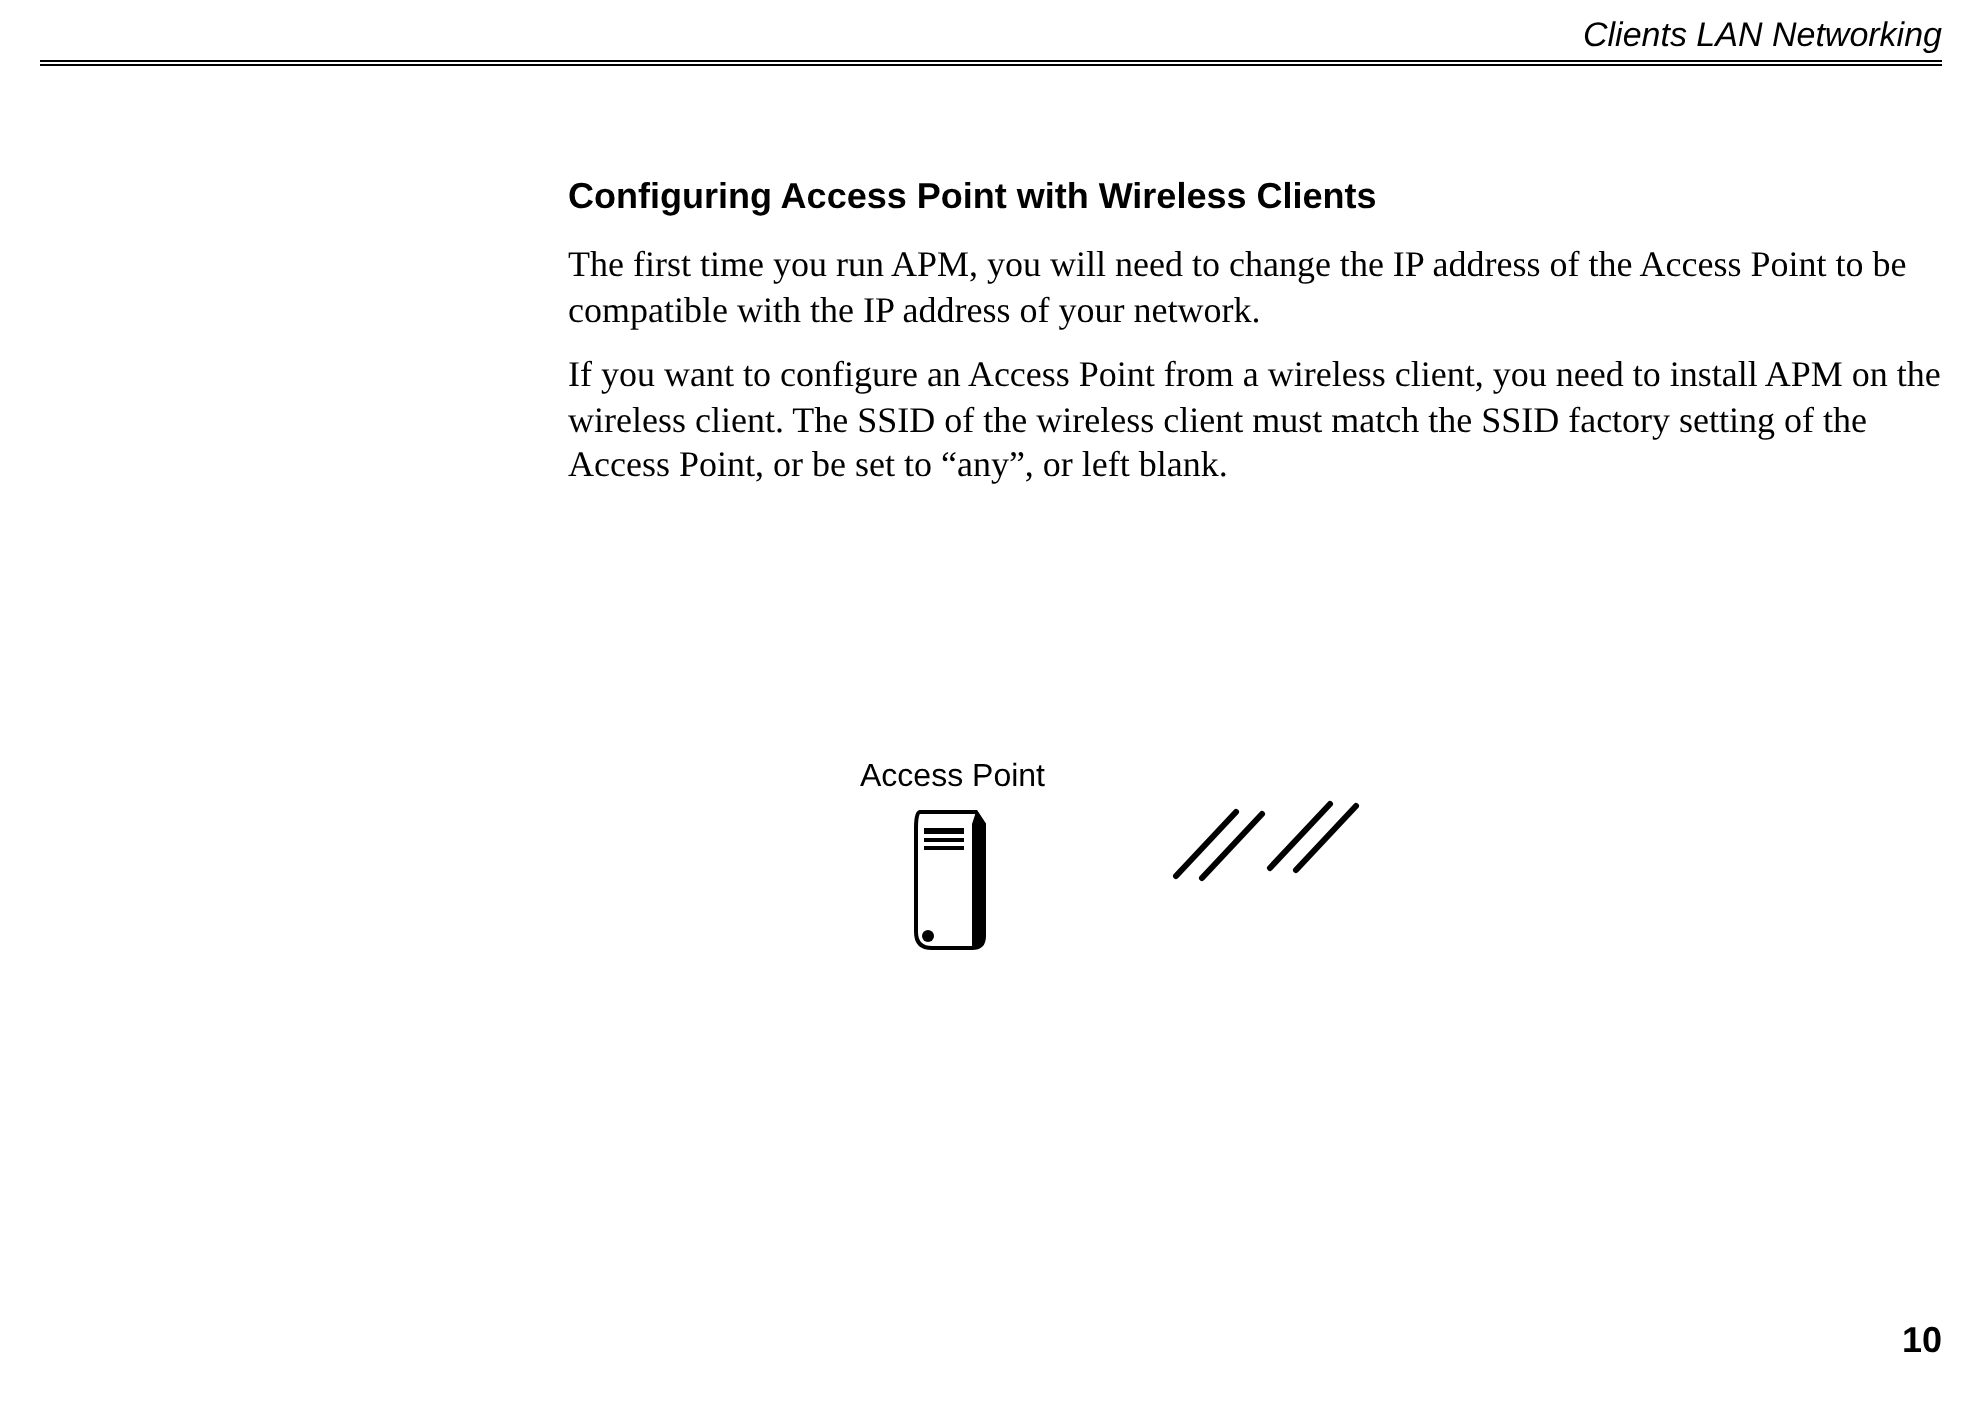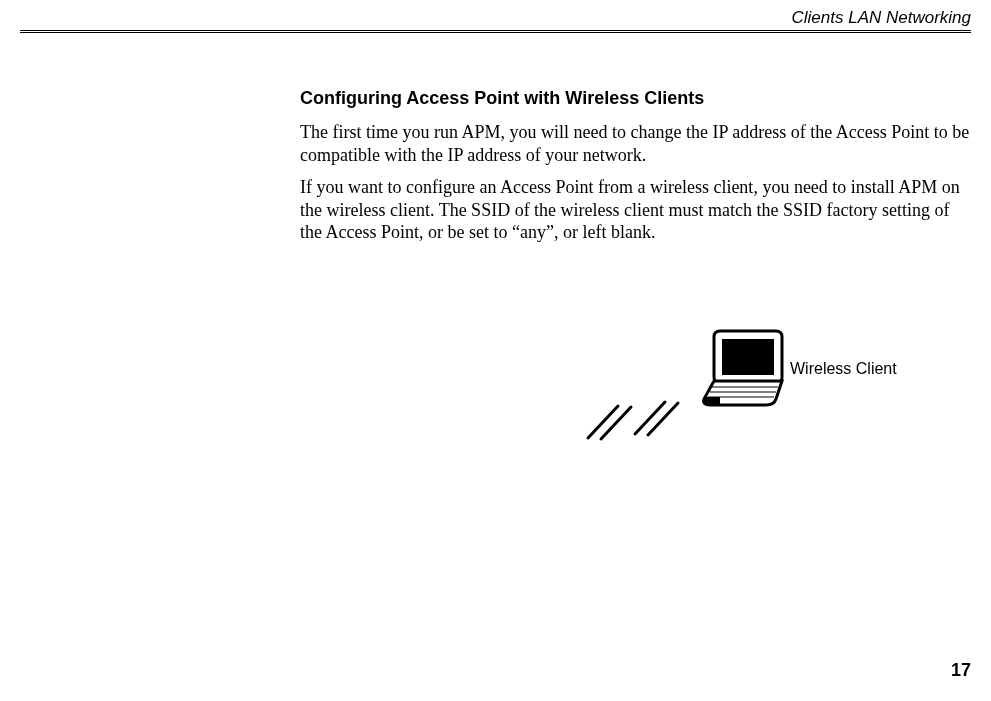--- a/index.html
+++ b/index.html
@@ -28,21 +28,21 @@
       left: 20px;
       right: 20px;
       height: 3px;
       border-top: 1px solid black;
       border-bottom: 1px solid black;
       padding-top: 1px;
     }
     .content {
       position: absolute;
       top: 88px;
-      left: 300px;
+      left: 284px;
       right: 20px;
     }
     .section-title {
       font-family: Arial, Helvetica, sans-serif;
       font-weight: bold;
       font-size: 18px;
       margin-bottom: 12px;
     }
     .para {
       font-size: 18px;
@@ -112,40 +112,38 @@
 <div class="header">Clients LAN Networking</div>
 <div class="header-line"></div>
 
 <div class="content">
   <div class="section-title">Configuring Access Point with Wireless Clients</div>
   <div class="para">The first time you run APM, you will need to change the IP address of the Access Point to be compatible with the IP address of your network.</div>
   <div class="para">If you want to configure an Access Point from a wireless client, you need to install APM on the wireless client. The SSID of the wireless client must match the SSID factory setting of the Access Point, or be set to “any”, or left blank.</div>
 </div>
 
 <div class="figure">
+  <div class="ap-group">
+    <div class="ap-label">Access Point</div>
+    <div class="ap-icon">
+      <svg viewBox="0 0 48 76" xmlns="http://www.w3.org/2000/svg">
+        <path d="M 8 4 L 36 4 L 40 10 L 40 66 Q 40 72 34 72 L 14 72 Q 6 72 6 64 L 6 12 Q 6 4 8 4 Z" fill="white" stroke="black" stroke-width="2"></path>
+        <path d="M 36 4 L 40 10 L 40 66 Q 40 72 34 72 L 34 10 L 36 4 Z" fill="black"></path>
+        <rect x="10" y="12" width="20" height="3" fill="black"></rect>
+        <rect x="10" y="17" width="20" height="2" fill="black"></rect>
+        <rect x="10" y="21" width="20" height="2" fill="black"></rect>
+        <ellipse cx="12" cy="66" rx="3" ry="3" fill="black"></ellipse>
+      </svg>
+    </div>
+  </div>
 
   <div class="signal-icon">
     <svg viewBox="0 0 100 45" xmlns="http://www.w3.org/2000/svg">
       <path d="M 5 40 L 35 8" stroke="black" stroke-width="3" stroke-linecap="round" fill="none"></path>
       <path d="M 18 41 L 48 9" stroke="black" stroke-width="3" stroke-linecap="round" fill="none"></path>
       <path d="M 52 36 L 82 4" stroke="black" stroke-width="3" stroke-linecap="round" fill="none"></path>
       <path d="M 65 37 L 95 5" stroke="black" stroke-width="3" stroke-linecap="round" fill="none"></path>
     </svg>
   </div>
 
-  <div class="client-group">
-    <div class="client-icon">
-      <svg viewBox="0 0 85 82" xmlns="http://www.w3.org/2000/svg">
-        <path d="M 20 6 L 76 6 Q 82 6 82 12 L 82 52 Q 82 58 76 58 L 20 58 Q 14 58 14 52 L 14 12 Q 14 6 20 6 Z" fill="white" stroke="black" stroke-width="3"></path>
-        <rect x="22" y="14" width="52" height="36" fill="black"></rect>
-        <path d="M 14 56 L 4 74 Q 2 80 10 80 L 66 80 Q 74 80 76 74 L 82 56 Z" fill="white" stroke="black" stroke-width="3"></path>
-        <path d="M 14 56 L 82 56" stroke="black" stroke-width="2"></path>
-        <path d="M 12 62 L 78 62" stroke="black" stroke-width="1"></path>
-        <path d="M 10 67 L 76 67" stroke="black" stroke-width="1"></path>
-        <path d="M 8 72 L 74 72" stroke="black" stroke-width="1"></path>
-        <rect x="4" y="72" width="16" height="8" fill="black"></rect>
-      </svg>
-    </div>
-    <div class="client-label">Wireless Client</div>
-  </div>
 </div>
 
-<div class="page-number">17</div>
+<div class="page-number">10</div>
 
 </body></html>

